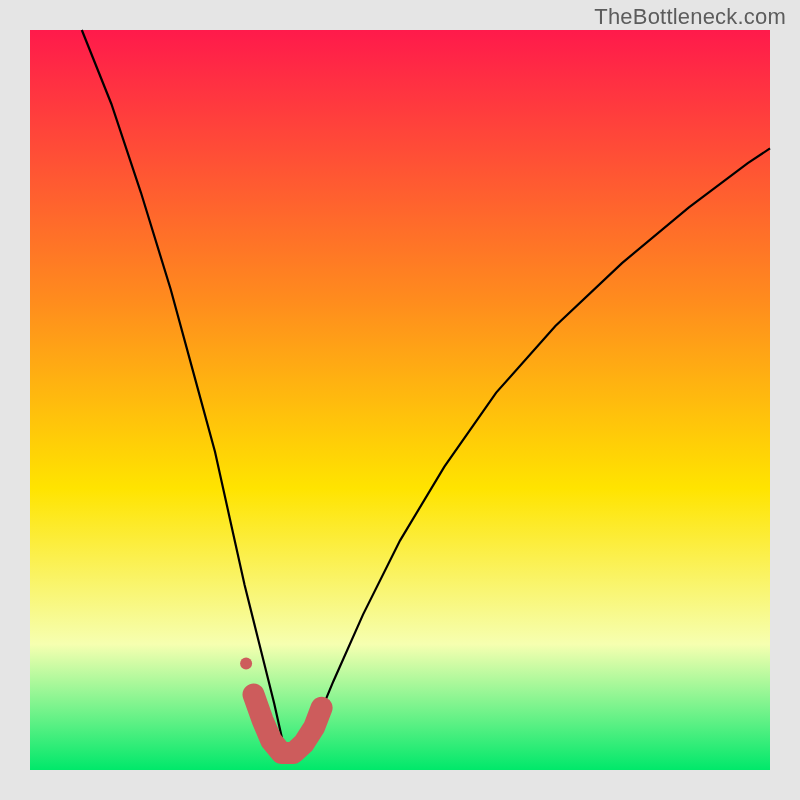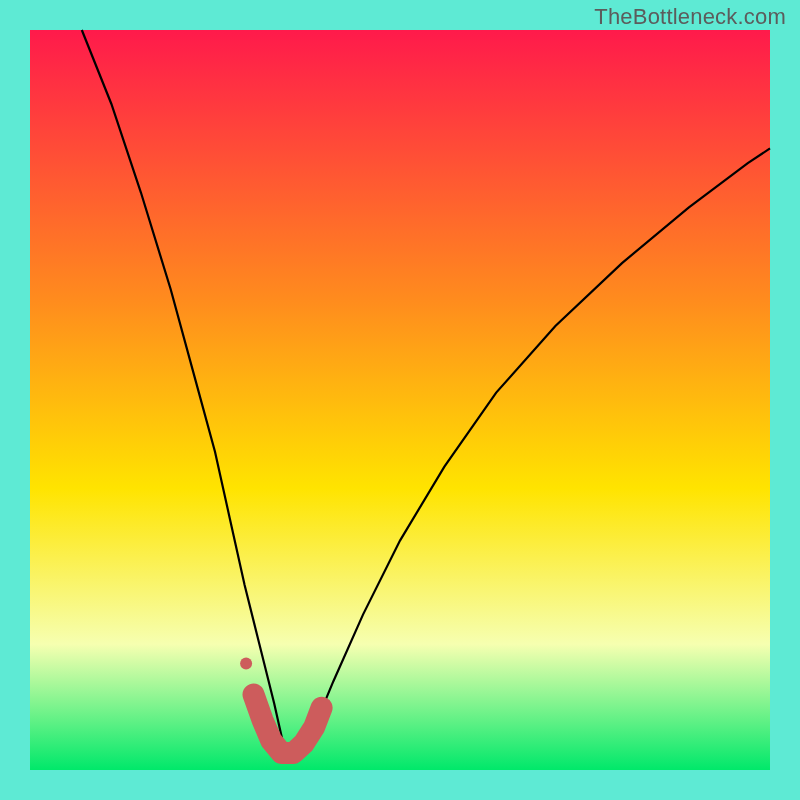--- a/index.html
+++ b/index.html
@@ -8,21 +8,21 @@
     width: 800px;
     height: 800px;
     background: #000;
     font-family: Arial, Helvetica, sans-serif;
     overflow: hidden;
   }
   .frame {
     position: relative;
     width: 800px;
     height: 800px;
-    background: #5eead4;
+    background: #e5e5e5;
   }
   .watermark {
     position: absolute;
     top: 4px;
     right: 14px;
     color: #5c5c5c;
     font-size: 22px;
     font-weight: 500;
     letter-spacing: 0.2px;
     z-index: 50;

